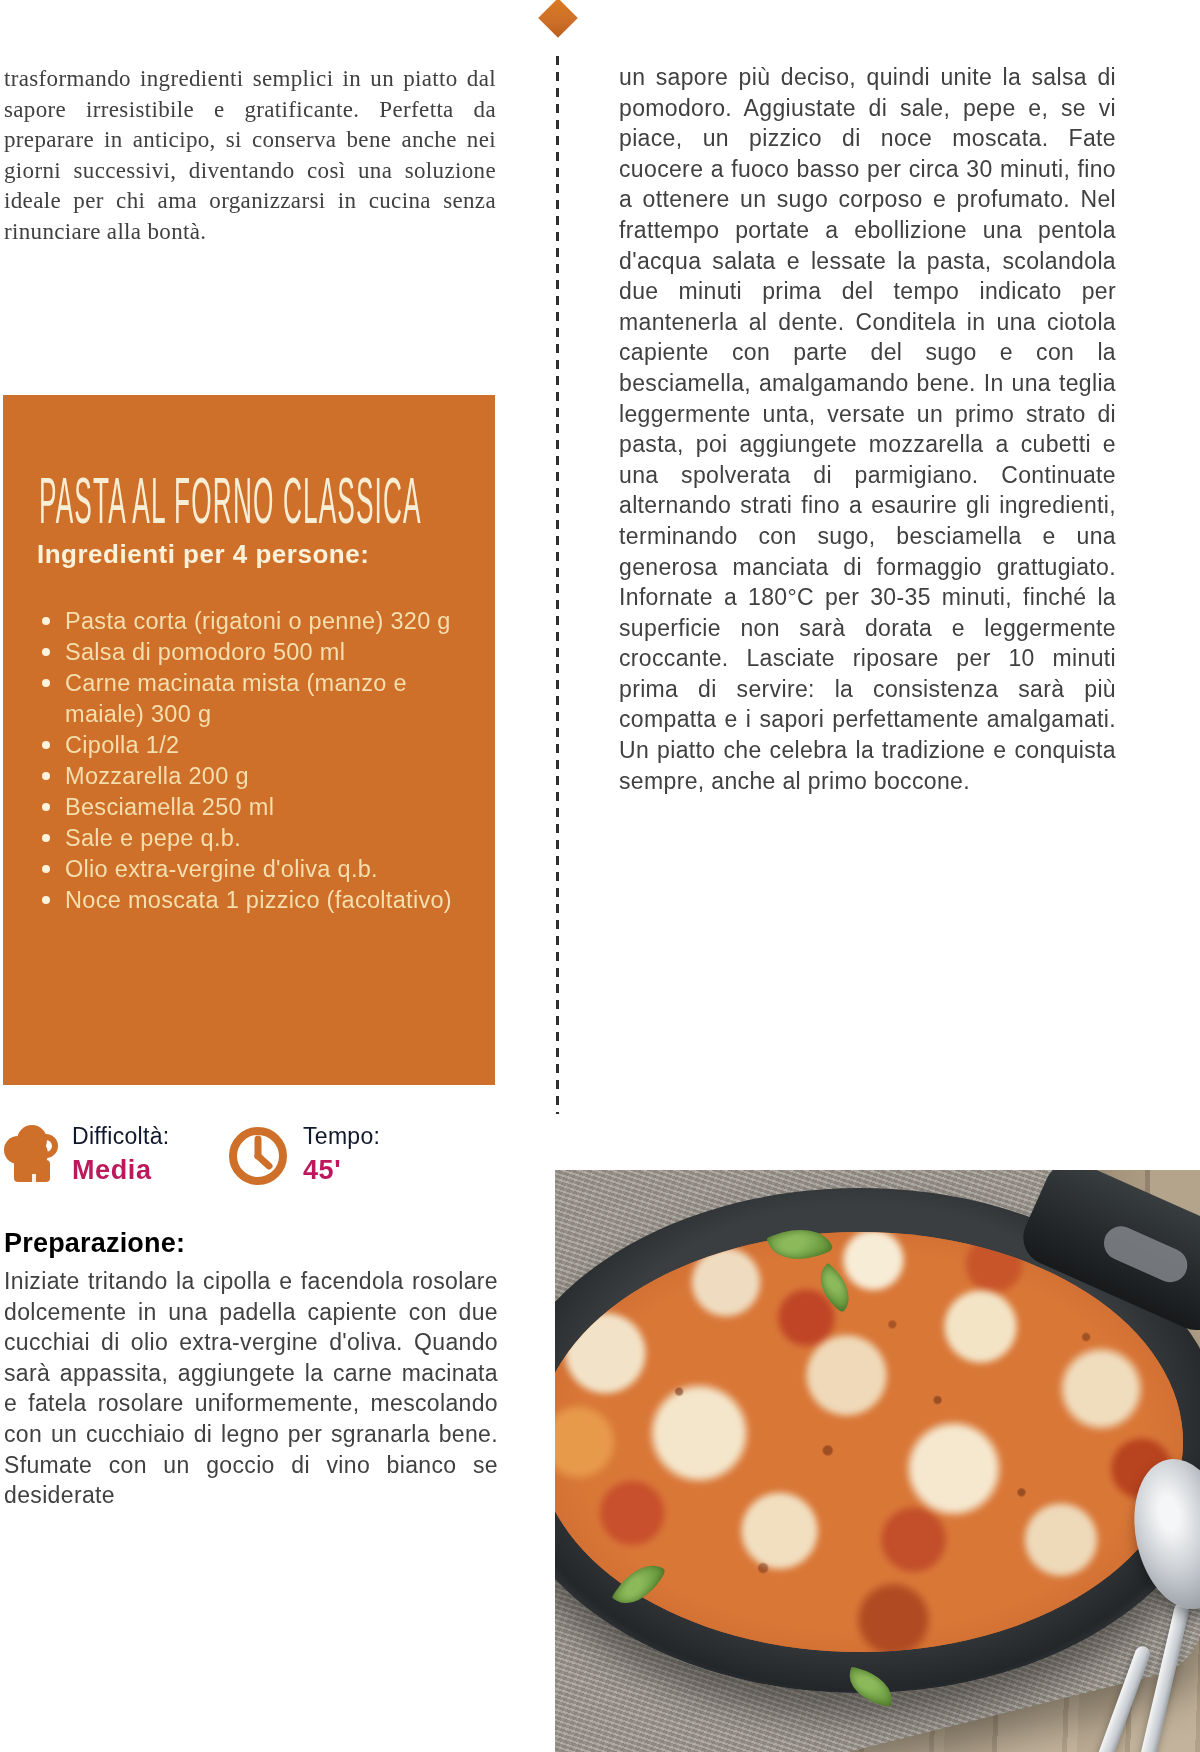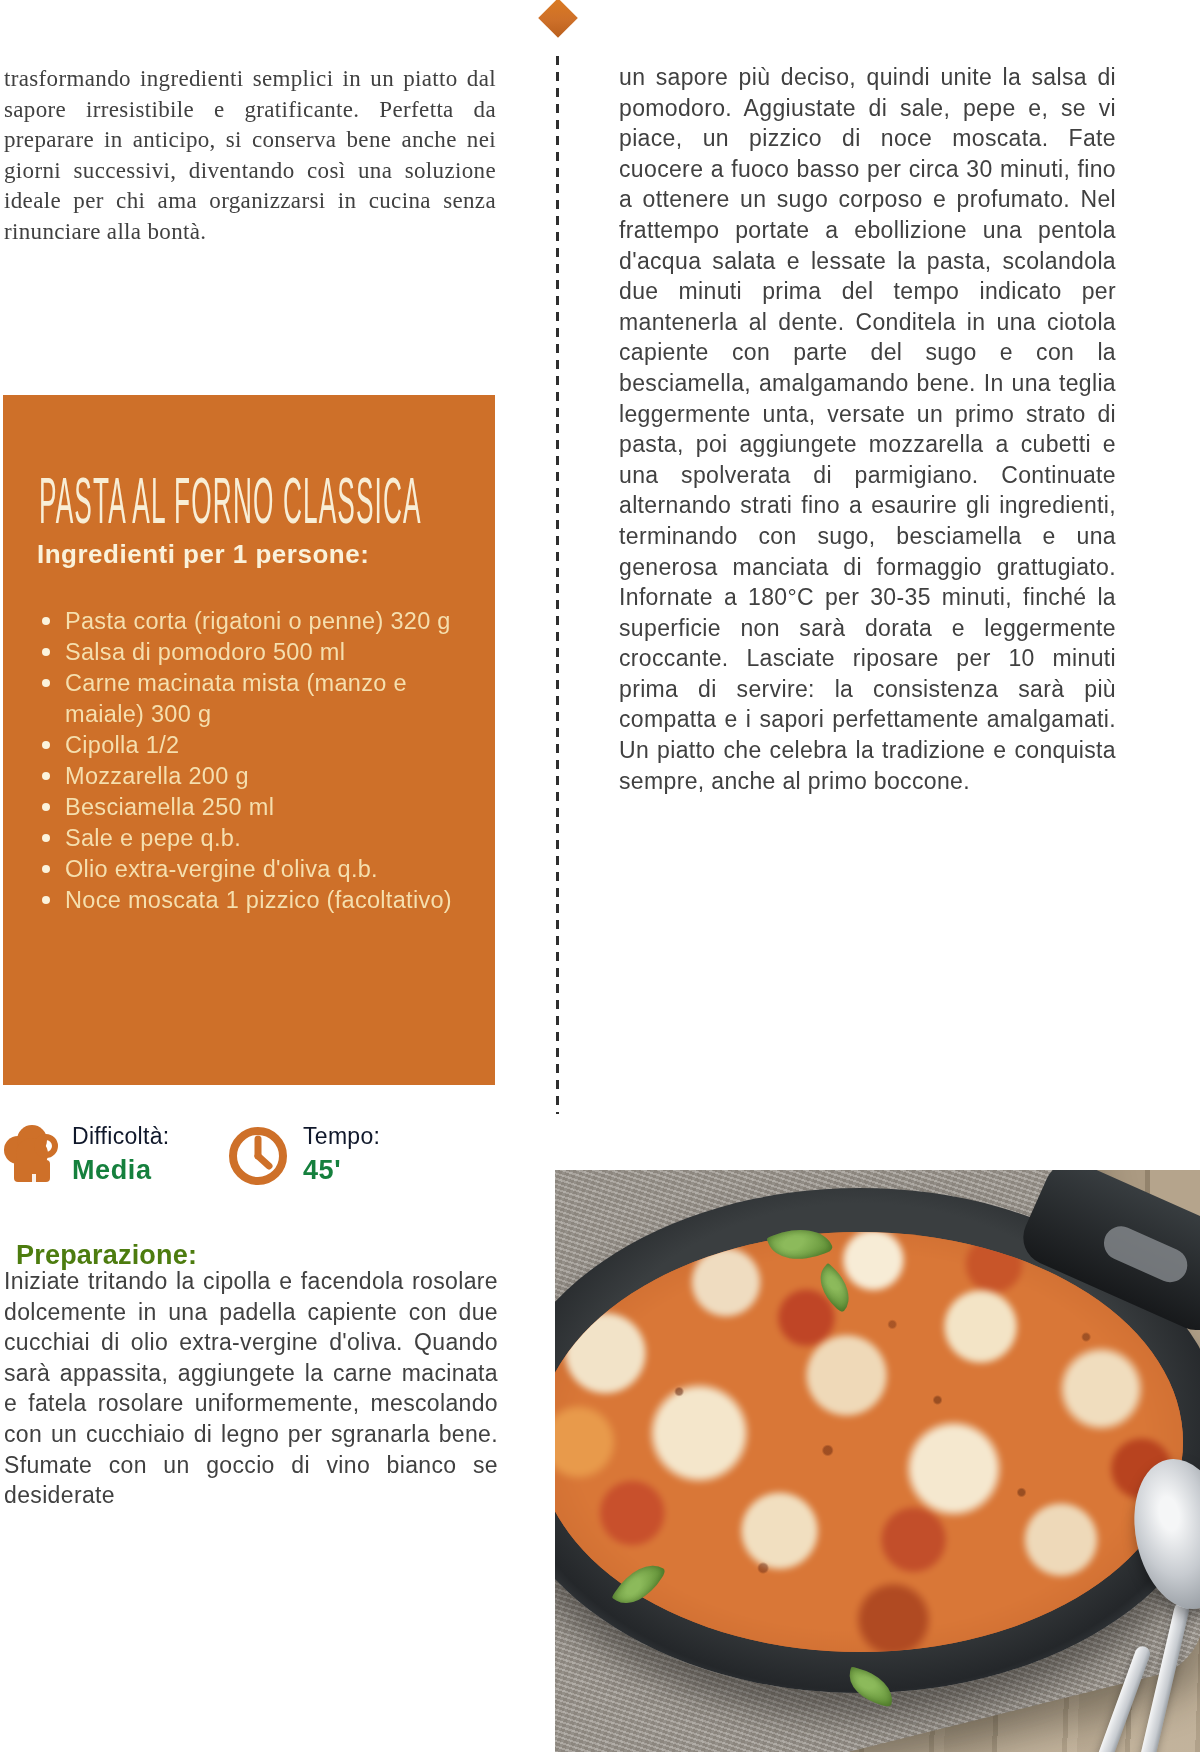--- a/index.html
+++ b/index.html
@@ -52,26 +52,26 @@
   }
 
   
   .meta { position:absolute; left:0; top:1120px; width:470px; height:80px; }
   .hat-icon { position:absolute; left:2px; top:4px; }
   .clock-icon { position:absolute; left:228px; top:6px; }
   .meta-text { position:absolute; top:3px; }
   .meta-text.diff { left:72px; }
   .meta-text.time { left:303px; }
   .meta-label { font-size:23px; color:#0f172a; letter-spacing:0.3px; }
-  .meta-value { margin-top:5px; font-size:27px; font-weight:700; color:#15803d; letter-spacing:0.6px; }
+  .meta-value { margin-top:5px; font-size:27px; font-weight:700; color:#be185d; letter-spacing:0.6px; }
 
   
   .prep-title {
-    position:absolute; left:4px; top:1228px; margin:12px;
-    font-size:27px; font-weight:800; color:#4d7c0f; letter-spacing:0.2px;
+    position:absolute; left:4px; top:1228px; margin:0;
+    font-size:27px; font-weight:800; color:#000000; letter-spacing:0.2px;
   }
   .prep { position:absolute; left:4px; top:1266px; width:494px; }
 
   
   .photo {
     position:absolute; left:555px; top:1170px; width:645px; height:582px;
     margin:0; overflow:hidden; background:#b3a18c;
   }
   .wood {
     position:absolute; inset:0;
@@ -172,21 +172,21 @@
 
 <div class="page">
 
   <div class="diamond"></div>
   <div class="divider"></div>
 
   <p class="bodytext intro">trasformando ingredienti semplici in un piatto dal sapore irresistibile e gratificante. Perfetta da preparare in anticipo, si conserva bene anche nei giorni successivi, diventando così una soluzione ideale per chi ama organizzarsi in cucina senza rinunciare alla bontà.</p>
 
   <section class="card">
     <h1 class="card-title">PASTA AL FORNO CLASSICA</h1>
-    <h2 class="card-sub">Ingredienti per 1 persone:</h2>
+    <h2 class="card-sub">Ingredienti per 4 persone:</h2>
     <ul class="ingredients">
       <li>Pasta corta (rigatoni o penne) 320 g</li>
       <li>Salsa di pomodoro 500 ml</li>
       <li>Carne macinata mista (manzo e maiale) 300 g</li>
       <li>Cipolla 1/2</li>
       <li>Mozzarella 200 g</li>
       <li>Besciamella 250 ml</li>
       <li>Sale e pepe q.b.</li>
       <li>Olio extra-vergine d'oliva q.b.</li>
       <li>Noce moscata 1 pizzico (facoltativo)</li>

